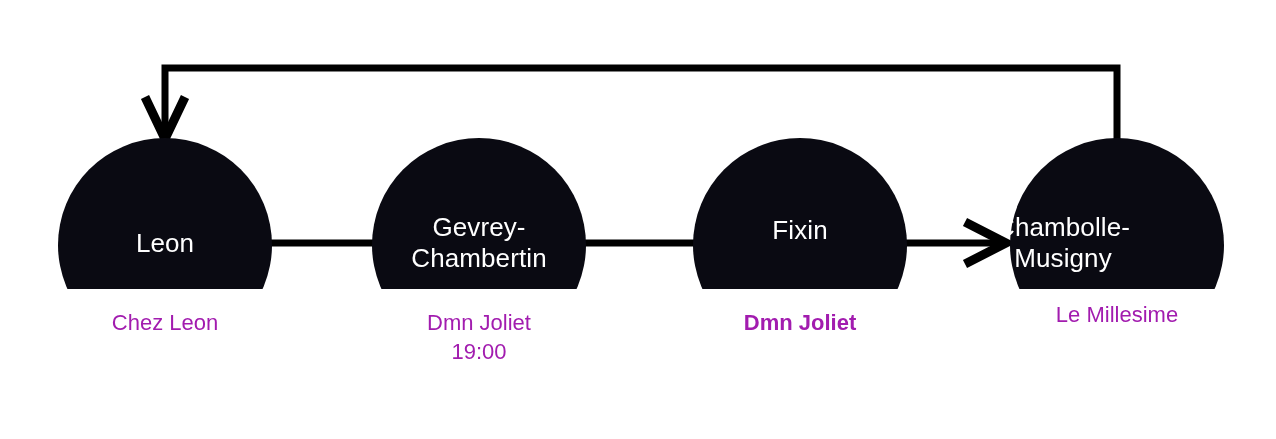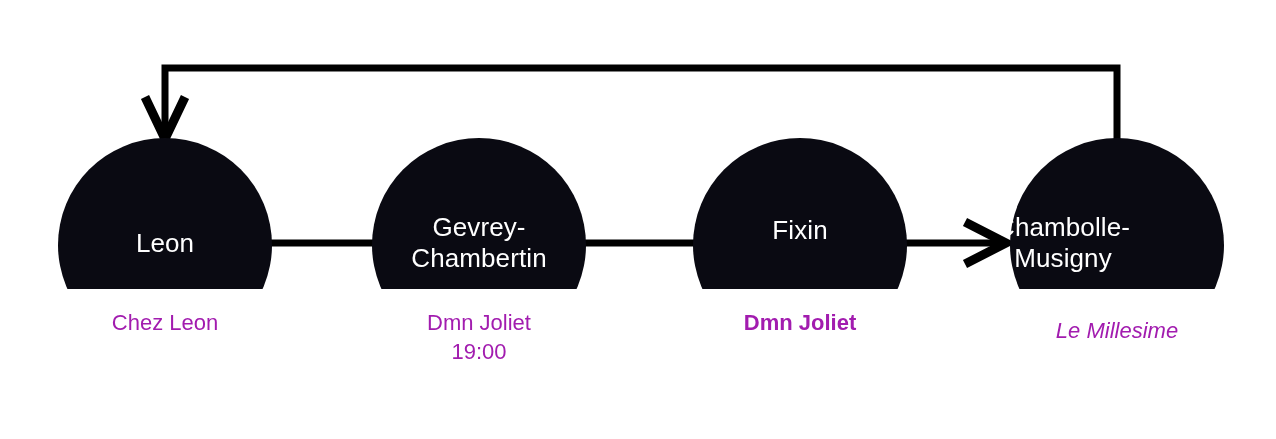--- a/index.html
+++ b/index.html
@@ -123,17 +123,17 @@
     <span class="caption-time">19:00</span>
   </div>
 
   <div class="node-label" style="left:800px; top:230px;">Fixin</div>
   <div class="node-caption" style="left:800px; top:308px;font-weight:bold;">
     <span class="caption-venue">Dmn Joliet</span>
   </div>
 
   <div class="node-label" style="left:1063px; top:243px;">Chambolle-
 Musigny</div>
-  <div class="node-caption" style="left:1117px; top:316px;font-style:italic;">
+  <div class="node-caption" style="left:1117px; top:300px;">
     <span class="caption-venue">Le Millesime</span>
   </div>
 
 </div>
 
 </body></html>

